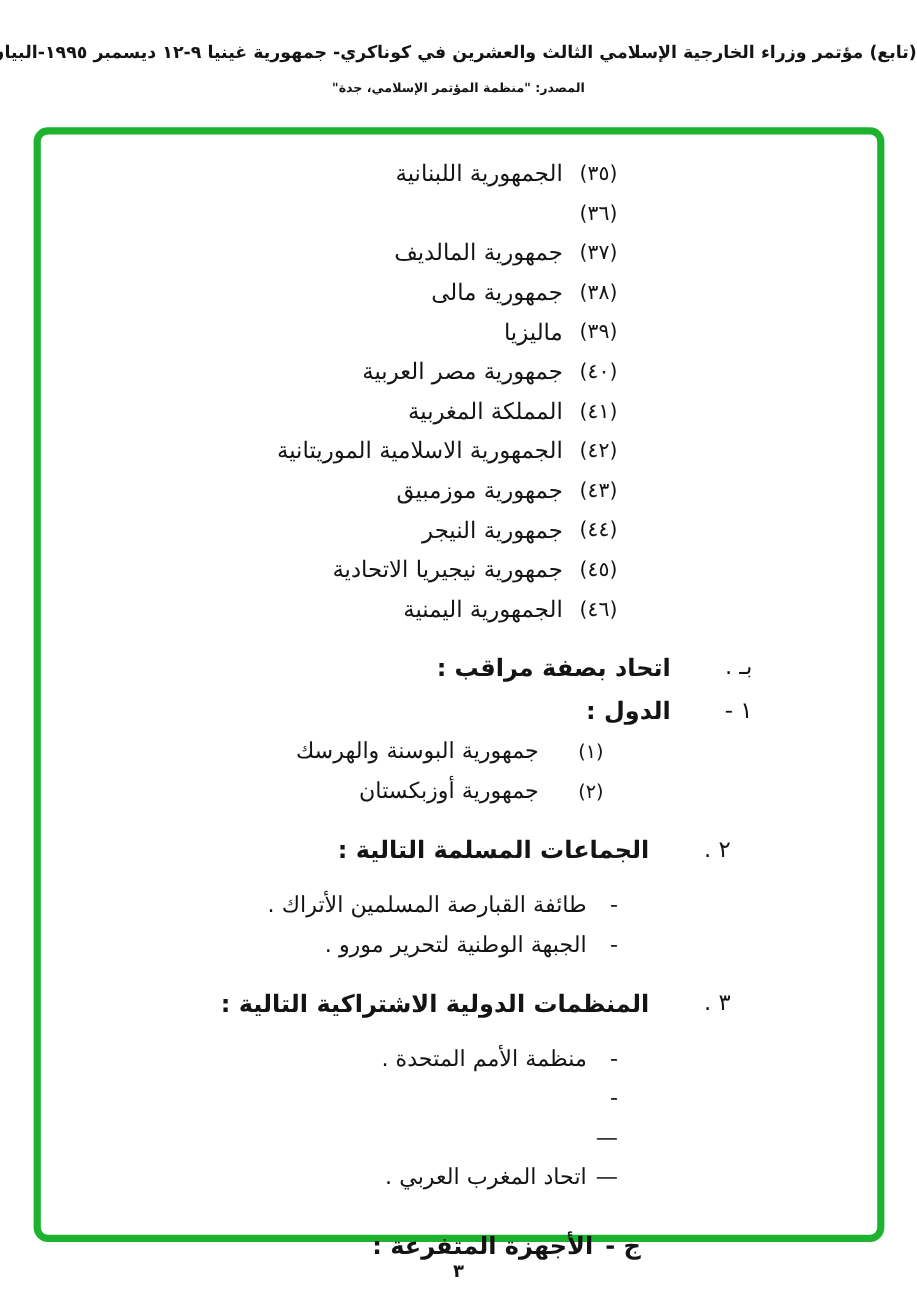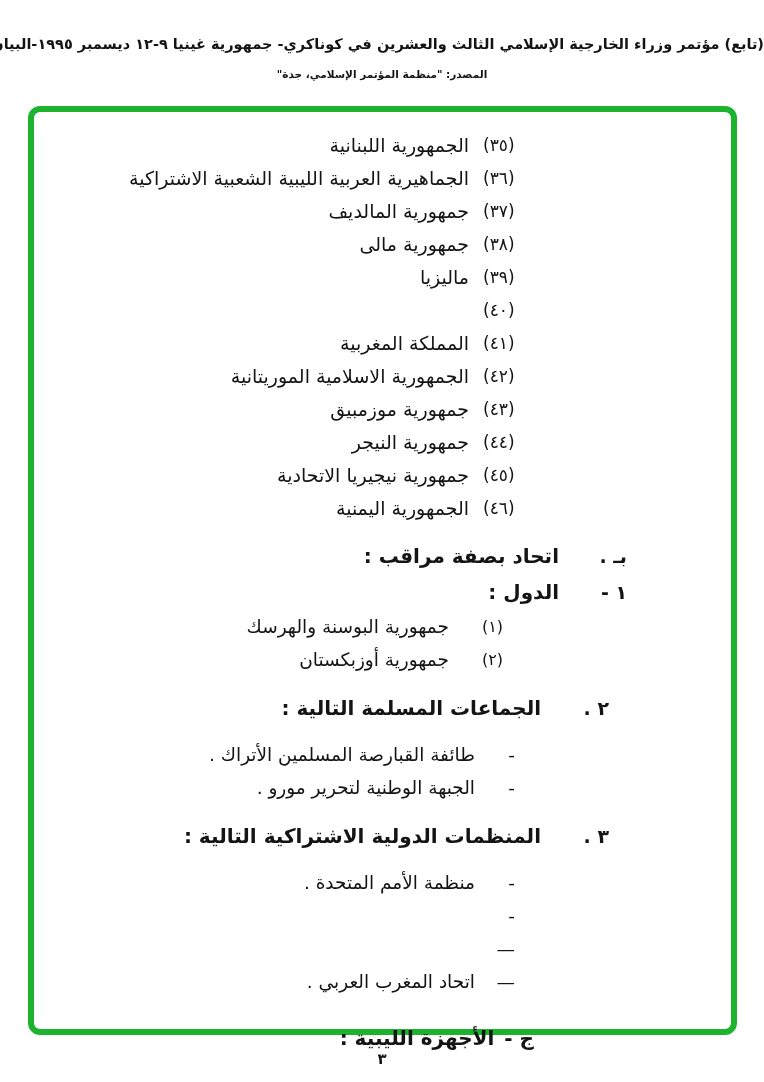--- a/index.html
+++ b/index.html
@@ -22,28 +22,28 @@
     border:6px solid #1db32f;border-radius:12px;background:#fff;
     box-sizing:border-box;direction:rtl;
   }
   .box-inner{padding-top:16px;}
   .row{display:flex;align-items:center;direction:rtl;}
   .member-row{height:33px;padding-left:0;padding-right:198px;font-size:19px;}
   .member-num{width:50px;flex:0 0 50px;text-align:left;font-size:17px;letter-spacing:1px;}
   .member-name{margin-right:14px;white-space:nowrap;}
   .section-row{height:36px;padding-right:104px;font-size:20px;}
   .section-row.tight{padding-right:122px;}
-  .section-marker{width:54px;flex:0 0 54px;text-align:right;font-weight:700;font-size:19px;}
+  .section-marker{width:54px;flex:0 0 54px;text-align:right;font-weight:400;font-size:19px;}
   .section-title{margin-right:14px;font-weight:700;white-space:nowrap;}
   .obs-row{height:33px;padding-right:228px;font-size:18.5px;}
   .obs-num{width:40px;flex:0 0 40px;text-align:right;font-size:16px;}
   .obs-name{margin-right:14px;white-space:nowrap;}
   .dash-row{height:33px;padding-right:216px;font-size:18.5px;}
   .dash{width:20px;flex:0 0 20px;text-align:right;}
-  .dash-text{margin-right:20px;white-space:nowrap;}
+  .dash-text{margin-right:6px;white-space:nowrap;}
   .mt14{margin-top:14px;}
   .mt12{margin-top:12px;}
   .mt22{margin-top:22px;}
   .final-row{height:36px;padding-right:197px;font-size:20px;}
   .final-marker{flex:0 0 auto;font-weight:700;}
   .final-title{margin-right:10px;font-weight:700;white-space:nowrap;}
   .page-number{
     position:absolute;top:1050px;left:0;right:0;text-align:center;
     font-size:15px;font-weight:700;
   }
@@ -56,36 +56,36 @@
 
 <div class="green-box">
   <div class="box-inner">
 
     <div class="row member-row">
       <span class="member-num">(٣٥)</span>
       <span class="member-name">الجمهورية اللبنانية</span>
     </div>
     <div class="row member-row">
       <span class="member-num">(٣٦)</span>
-      <span class="member-name">الجماهيرية العربية الليبية الشعبية الاشتراكية</span>
     </div>
     <div class="row member-row">
       <span class="member-num">(٣٧)</span>
       <span class="member-name">جمهورية المالديف</span>
     </div>
     <div class="row member-row">
       <span class="member-num">(٣٨)</span>
       <span class="member-name">جمهورية مالى</span>
     </div>
     <div class="row member-row">
       <span class="member-num">(٣٩)</span>
       <span class="member-name">ماليزيا</span>
     </div>
     <div class="row member-row">
       <span class="member-num">(٤٠)</span>
+      <span class="member-name">جمهورية مصر العربية</span>
     </div>
     <div class="row member-row">
       <span class="member-num">(٤١)</span>
       <span class="member-name">المملكة المغربية</span>
     </div>
     <div class="row member-row">
       <span class="member-num">(٤٢)</span>
       <span class="member-name">الجمهورية الاسلامية الموريتانية</span>
     </div>
     <div class="row member-row">
@@ -150,19 +150,19 @@
     <div class="row dash-row">
       <span class="dash">—</span>
     </div>
     <div class="row dash-row">
       <span class="dash">—</span>
       <span class="dash-text">اتحاد المغرب العربي .</span>
     </div>
 
     <div class="row final-row mt22">
       <span class="final-marker">ج -</span>
-      <span class="final-title">الأجهزة الليبية :</span>
+      <span class="final-title">الأجهزة المتفرعة :</span>
     </div>
 
   </div>
 </div>
 
 <div class="page-number">٣</div>
 
 </body></html>

